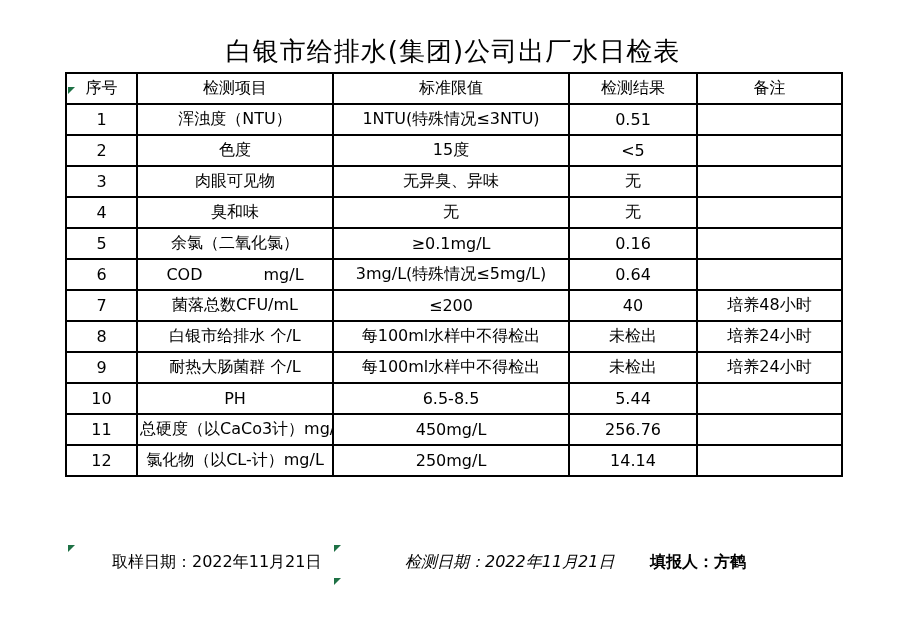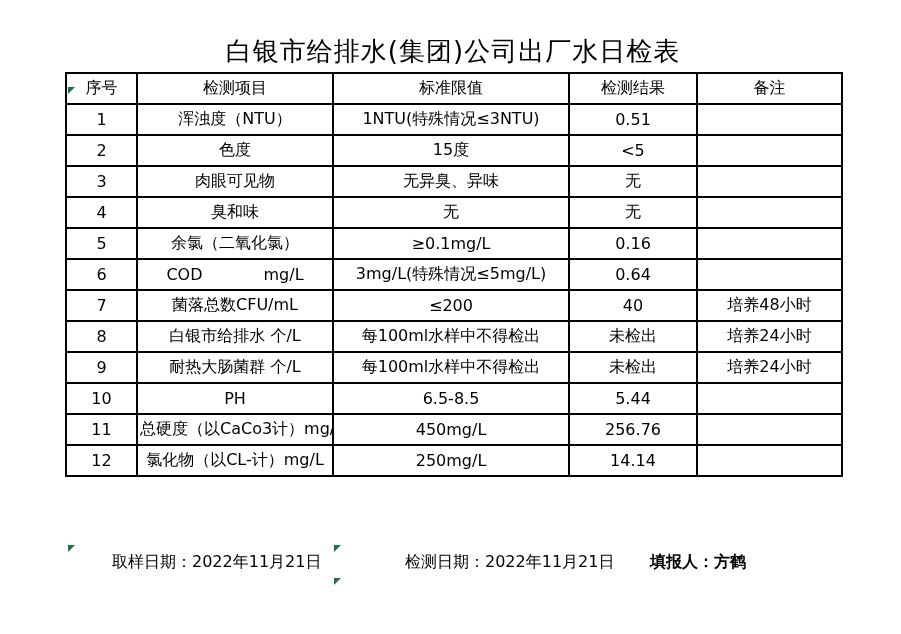--- a/index.html
+++ b/index.html
@@ -53,21 +53,21 @@
     overflow: hidden;
   }
   .footer-item {
     position: absolute;
     top: 551px;
     font-size: 16px;
     line-height: 22px;
     white-space: nowrap;
   }
   .f-sample { left: 72px; margin-left: 40px; }
-  .f-test   { left: 405px; }
+  .f-test   { left: 405px; font-style: italic; }
   .f-report { left: 650px; font-weight: bold; }
   .tri {
     position: absolute;
     width: 0;
     height: 0;
     border-top: 7px solid var(--indicator-green);
     border-right: 7px solid transparent;
   }
   .t1 { left: 68px;  top: 87px;  }
   .t2 { left: 68px;  top: 545px; }

